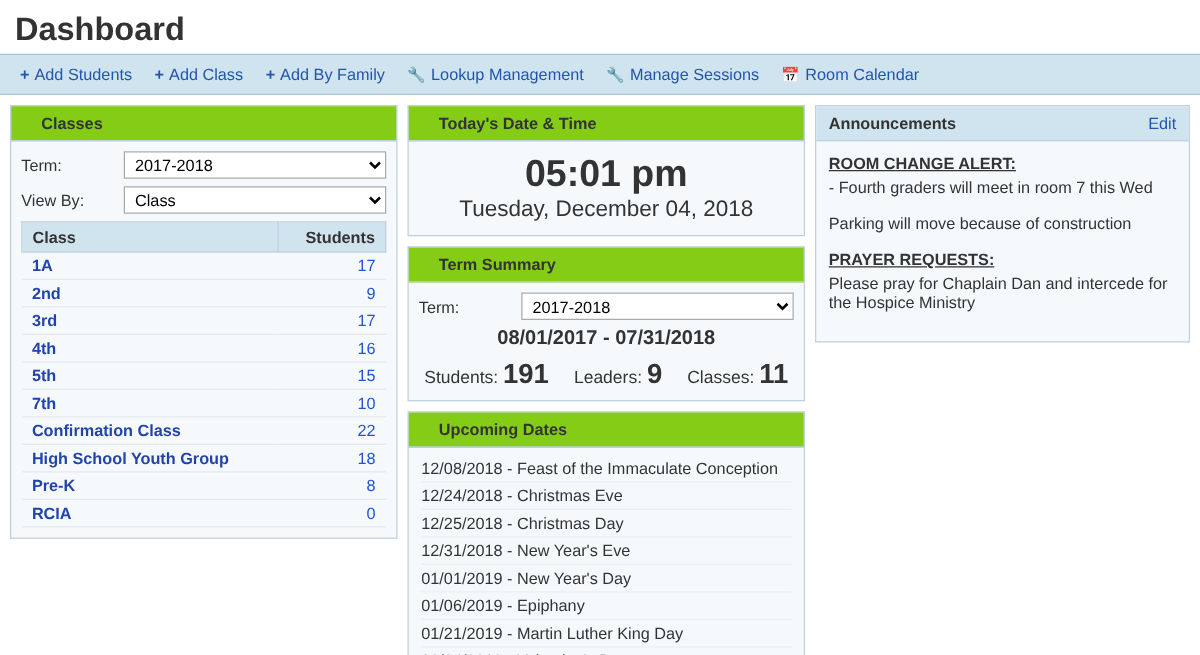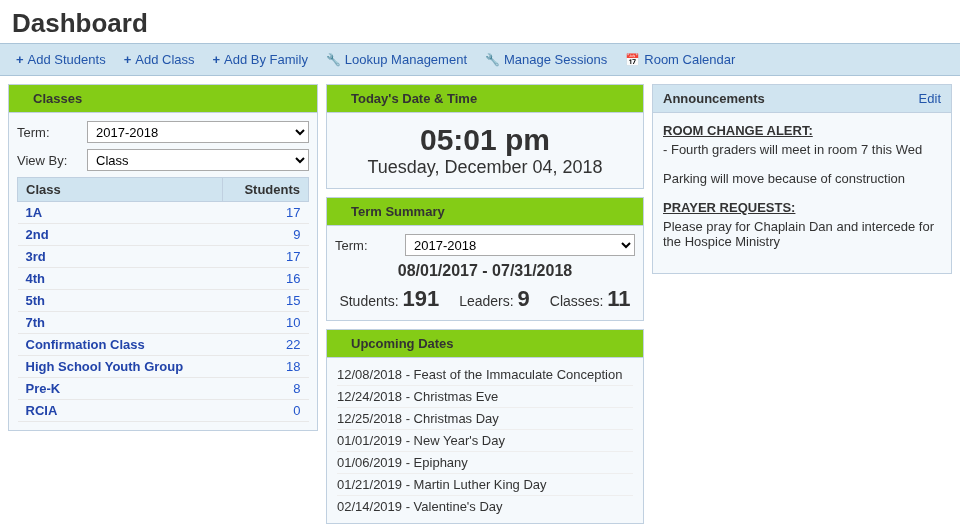--- a/index.html
+++ b/index.html
@@ -49,21 +49,21 @@
       margin-right: 8px;
     }
     .panel-title {
       background: #84cc16;
       border-bottom: 1px solid #c0d0e0;
       padding: 6px 24px;
       font-weight: bold;
       font-size: 13px;
     }
     .panel-body { padding: 8px; }
-    .form-row { display: flex; align-items: center; margin-bottom: 6px; gap: 10px; }
+    .form-row { display: flex; align-items: center; margin-bottom: 6px; gap: 22px; }
     .form-label { width: 60px; font-size: 13px; }
     .form-select {
       flex: 1;
       border: 1px solid #aaa;
       background: #fff;
       padding: 2px 4px;
       font-size: 13px;
       height: 22px;
     }
 
@@ -293,20 +293,21 @@
         </div>
       </div>
     </div>
 
     <div class="upcoming-panel">
       <div class="panel-title">Upcoming Dates</div>
       <div class="upcoming-body" id="upcoming-body">
       <div class="upcoming-item">12/08/2018 - Feast of the Immaculate Conception</div>
           <div class="upcoming-item">12/24/2018 - Christmas Eve</div>
           <div class="upcoming-item">12/25/2018 - Christmas Day</div>
+          <div class="upcoming-item">12/31/2018 - New Year's Eve</div>
           <div class="upcoming-item">01/01/2019 - New Year's Day</div>
           <div class="upcoming-item">01/06/2019 - Epiphany</div>
           <div class="upcoming-item">01/21/2019 - Martin Luther King Day</div>
           <div class="upcoming-item">02/14/2019 - Valentine's Day</div>
         </div>
     </div>
 
   </div>
 
   <div class="announcements-panel">

